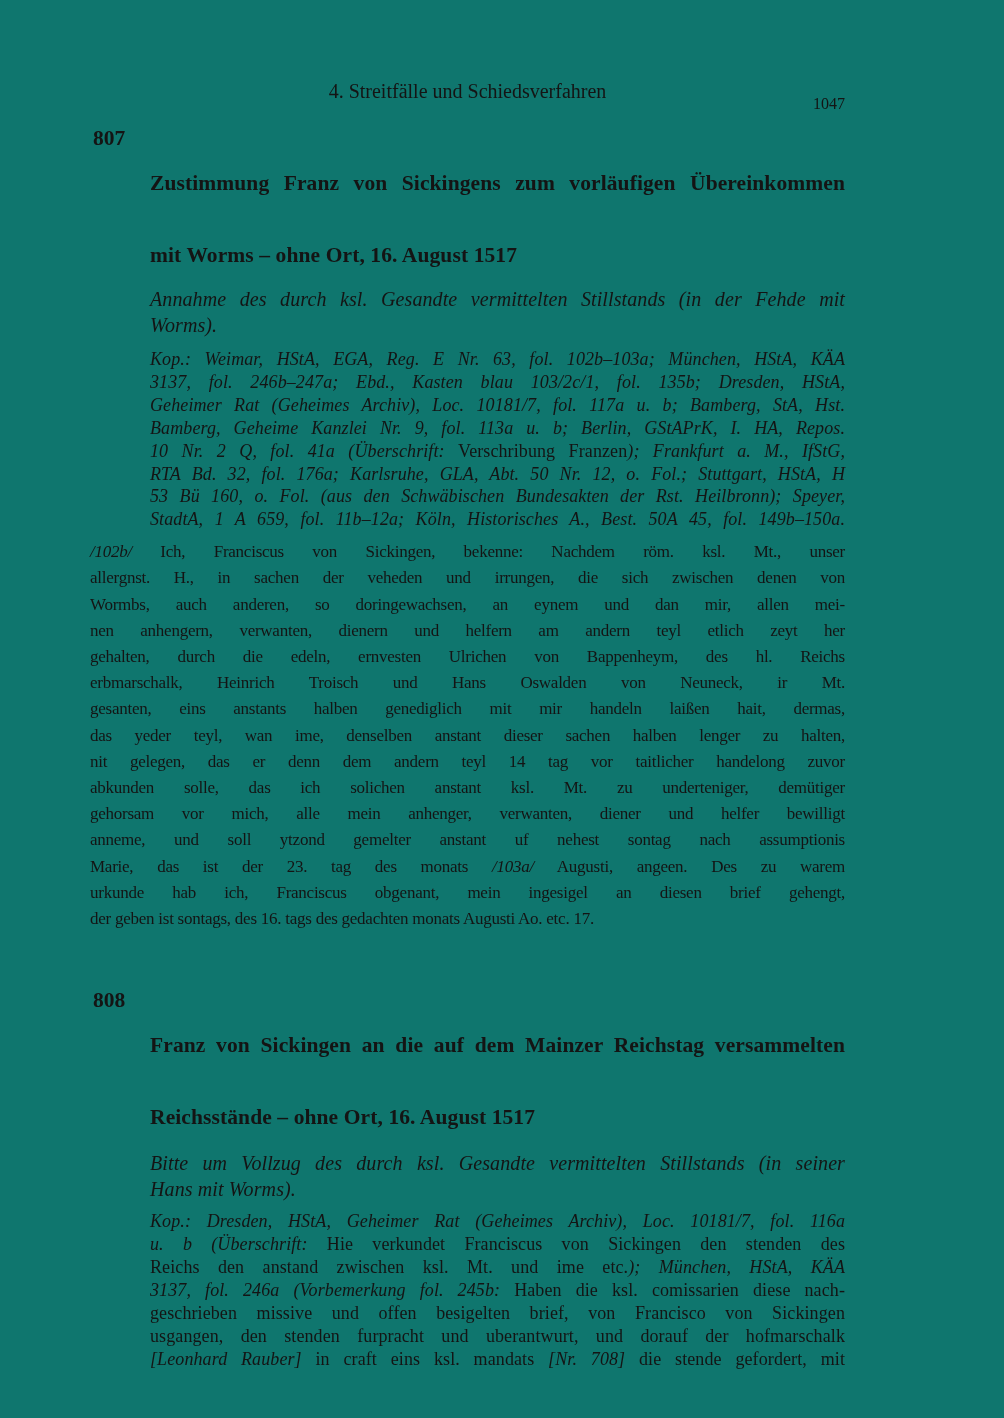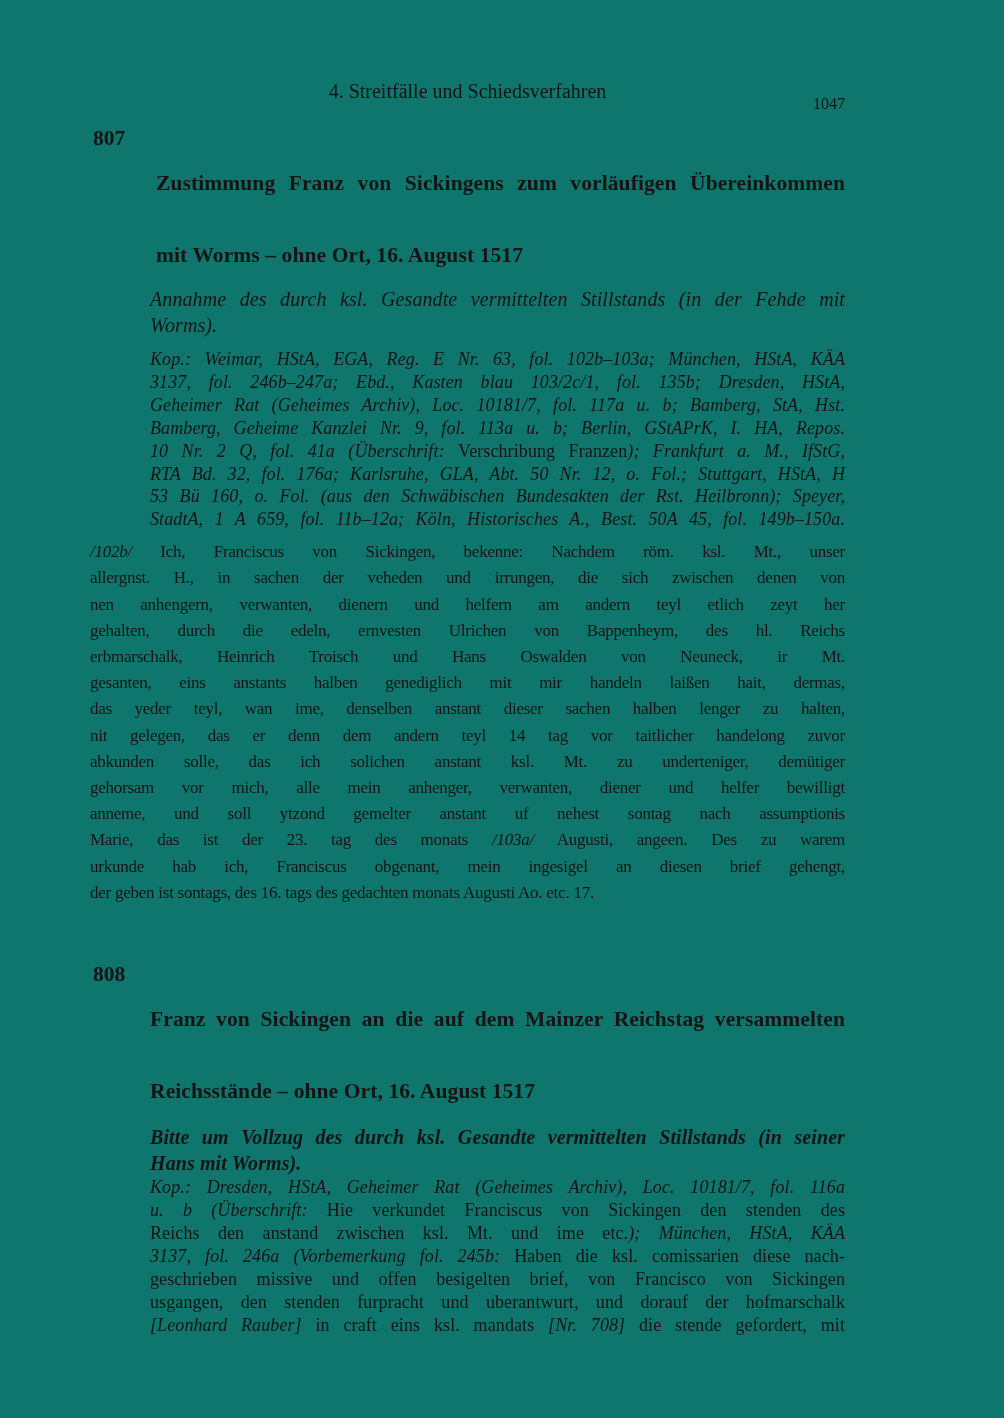--- a/index.html
+++ b/index.html
@@ -69,27 +69,27 @@
     font-size: 18px;
     line-height: 22.9px;
     letter-spacing: 0.1px;
   }
   .body-text {
     font-size: 17px;
     line-height: 26.2px;
     letter-spacing: -0.25px;
   }
   
-  .entry-head-807 { margin-top: 20px; gap: 6px; }
+  .entry-head-807 { margin-top: 20px; }
   .summary-807   { margin-top: 18px; }
   .sources-807   { margin-top: 10px; }
   .body-807      { margin-top: 8px; }
   .entry-head-808 { margin-top: 55px; }
-  .summary-808   { margin-top: 20px; font-weight: bold; }
-  .sources-808   { }
+  .summary-808   { margin-top: 20px; }
+  .sources-808   { margin-top: 8px; }
 </style>
 </head>
 <body>
 
 <div class="page">
   <div class="column">
 
     <div class="running-head">
       <span>4. Streitfälle und Schiedsverfahren</span>
       <span class="page-number">1047</span>
@@ -112,20 +112,21 @@
         <div class="line"><span class="it">Geheimer Rat (Geheimes Archiv), Loc. 10181/7, fol. 117a u. b; Bamberg, StA, Hst.</span></div>
         <div class="line"><span class="it">Bamberg, Geheime Kanzlei Nr. 9, fol. 113a u. b; Berlin, GStAPrK, I. HA, Repos.</span></div>
         <div class="line"><span class="it">10 Nr. 2 Q, fol. 41a (Überschrift: </span><span class="rm">Verschribung Franzen</span><span class="it">); Frankfurt a. M., IfStG,</span></div>
         <div class="line"><span class="it">RTA Bd. 32, fol. 176a; Karlsruhe, GLA, Abt. 50 Nr. 12, o. Fol.; Stuttgart, HStA, H</span></div>
         <div class="line"><span class="it">53 Bü 160, o. Fol. (aus den Schwäbischen Bundesakten der Rst. Heilbronn); Speyer,</span></div>
         <div class="line"><span class="it">StadtA, 1 A 659, fol. 11b–12a; Köln, Historisches A., Best. 50A 45, fol. 149b–150a.</span></div>
       </div>
     <div class="body-text body-807">
         <div class="line"><span class="it">/102b/</span><span class="rm"> Ich, Franciscus von Sickingen, bekenne: Nachdem röm. ksl. Mt., unser</span></div>
         <div class="line"><span class="rm">allergnst. H., in sachen der veheden und irrungen, die sich zwischen denen von</span></div>
+        <div class="line"><span class="rm">Wormbs, auch anderen, so doringewachsen, an eynem und dan mir, allen mei-</span></div>
         <div class="line"><span class="rm">nen anhengern, verwanten, dienern und helfern am andern teyl etlich zeyt her</span></div>
         <div class="line"><span class="rm">gehalten, durch die edeln, ernvesten Ulrichen von Bappenheym, des hl. Reichs</span></div>
         <div class="line"><span class="rm">erbmarschalk, Heinrich Troisch und Hans Oswalden von Neuneck, ir Mt.</span></div>
         <div class="line"><span class="rm">gesanten, eins anstants halben genediglich mit mir handeln laißen hait, dermas,</span></div>
         <div class="line"><span class="rm">das yeder teyl, wan ime, denselben anstant dieser sachen halben lenger zu halten,</span></div>
         <div class="line"><span class="rm">nit gelegen, das er denn dem andern teyl 14 tag vor taitlicher handelong zuvor</span></div>
         <div class="line"><span class="rm">abkunden solle, das ich solichen anstant ksl. Mt. zu underteniger, demütiger</span></div>
         <div class="line"><span class="rm">gehorsam vor mich, alle mein anhenger, verwanten, diener und helfer bewilligt</span></div>
         <div class="line"><span class="rm">anneme, und soll ytzond gemelter anstant uf nehest sontag nach assumptionis</span></div>
         <div class="line"><span class="rm">Marie, das ist der 23. tag des monats </span><span class="it">/103a/</span><span class="rm"> Augusti, angeen. Des zu warem</span></div>

